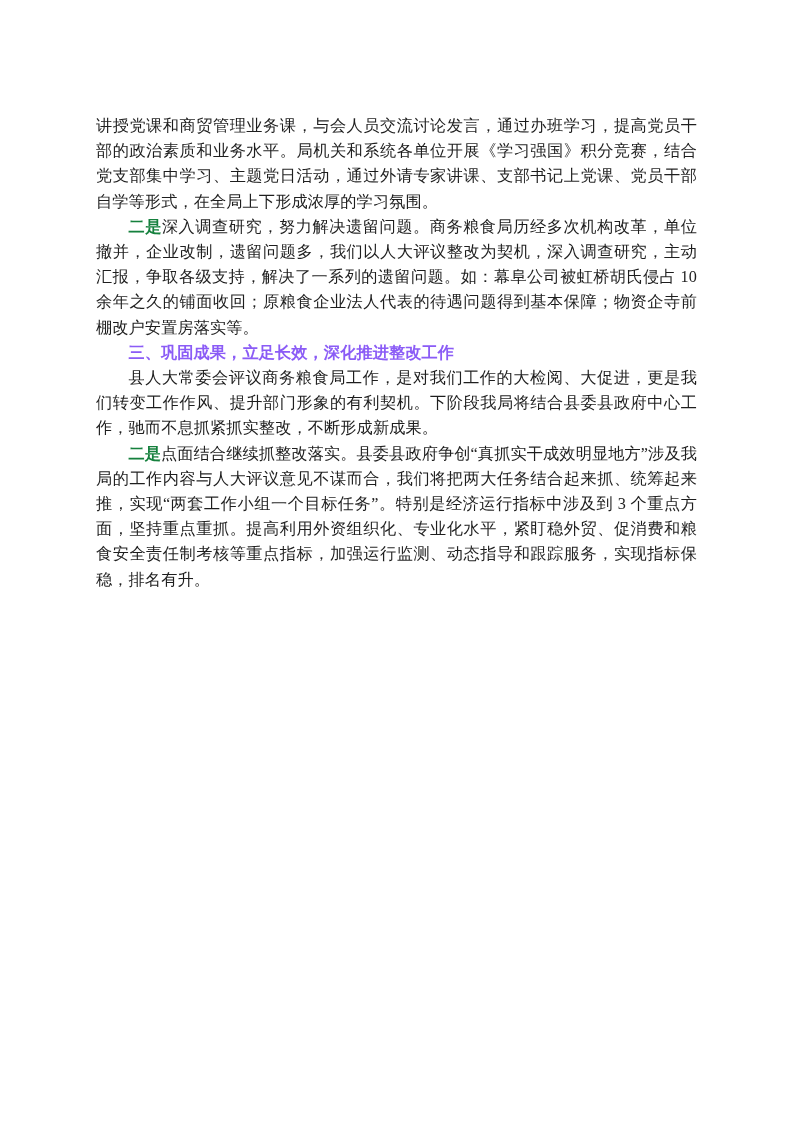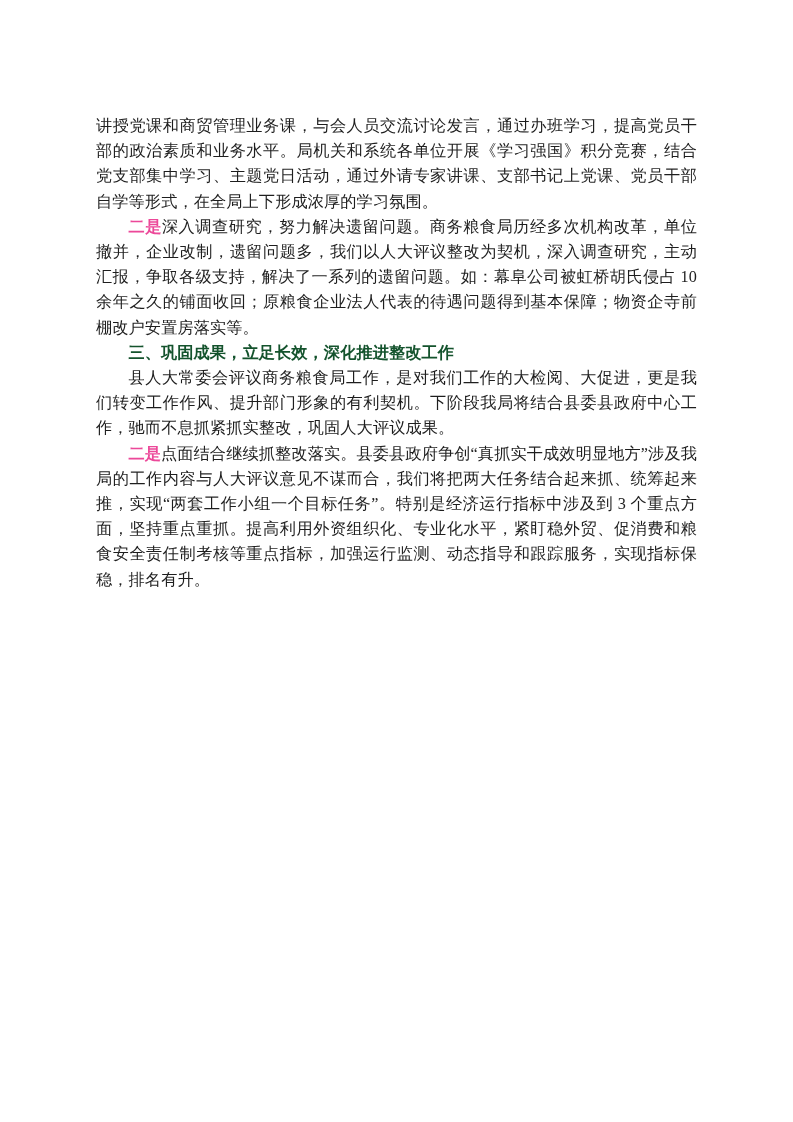--- a/index.html
+++ b/index.html
@@ -29,25 +29,25 @@
     color: #1e1e1e;
     text-align: justify;
     text-justify: inter-ideograph;
     letter-spacing: 0.1px;
   }
   .content p.indent {
     text-indent: 2em;
   }
   .content p.heading {
     font-weight: bold;
-    color: #14532d;
+    color: #8b5cf6;
   }
   .content p b {
     font-weight: bold;
-    color: #ec4899;
+    color: #15803d;
   }
   .page-number {
     position: absolute;
     left: 0;
     right: 0;
     top: 1036px;
     text-align: center;
     font-size: 13px;
     line-height: 18px;
     color: #222222;
@@ -55,17 +55,17 @@
   }
 </style>
 </head>
 <body>
 
 <div class="page">
   <div class="content" id="doc-body">
       <p class="body">讲授党课和商贸管理业务课，与会人员交流讨论发言，通过办班学习，提高党员干部的政治素质和业务水平。局机关和系统各单位开展《学习强国》积分竞赛，结合党支部集中学习、主题党日活动，通过外请专家讲课、支部书记上党课、党员干部自学等形式，在全局上下形成浓厚的学习氛围。</p>
       <p class="body indent"><b>二是</b>深入调查研究，努力解决遗留问题。商务粮食局历经多次机构改革，单位撤并，企业改制，遗留问题多，我们以人大评议整改为契机，深入调查研究，主动汇报，争取各级支持，解决了一系列的遗留问题。如：幕阜公司被虹桥胡氏侵占 10 余年之久的铺面收回；原粮食企业法人代表的待遇问题得到基本保障；物资企寺前棚改户安置房落实等。</p>
       <p class="heading indent">三、巩固成果，立足长效，深化推进整改工作</p>
-      <p class="body indent">县人大常委会评议商务粮食局工作，是对我们工作的大检阅、大促进，更是我们转变工作作风、提升部门形象的有利契机。下阶段我局将结合县委县政府中心工作，驰而不息抓紧抓实整改，巩固人大评议成果。</p>
+      <p class="body indent">县人大常委会评议商务粮食局工作，是对我们工作的大检阅、大促进，更是我们转变工作作风、提升部门形象的有利契机。下阶段我局将结合县委县政府中心工作，驰而不息抓紧抓实整改，不断形成新成果。</p>
       <p class="body indent"><b>二是</b>点面结合继续抓整改落实。县委县政府争创“真抓实干成效明显地方”涉及我局的工作内容与人大评议意见不谋而合，我们将把两大任务结合起来抓、统筹起来推，实现“两套工作小组一个目标任务”。特别是经济运行指标中涉及到 3 个重点方面，坚持重点重抓。提高利用外资组织化、专业化水平，紧盯稳外贸、促消费和粮食安全责任制考核等重点指标，加强运行监测、动态指导和跟踪服务，实现指标保稳，排名有升。</p>
     </div>
   <div class="page-number">5</div>
 </div>
 
 </body></html>

